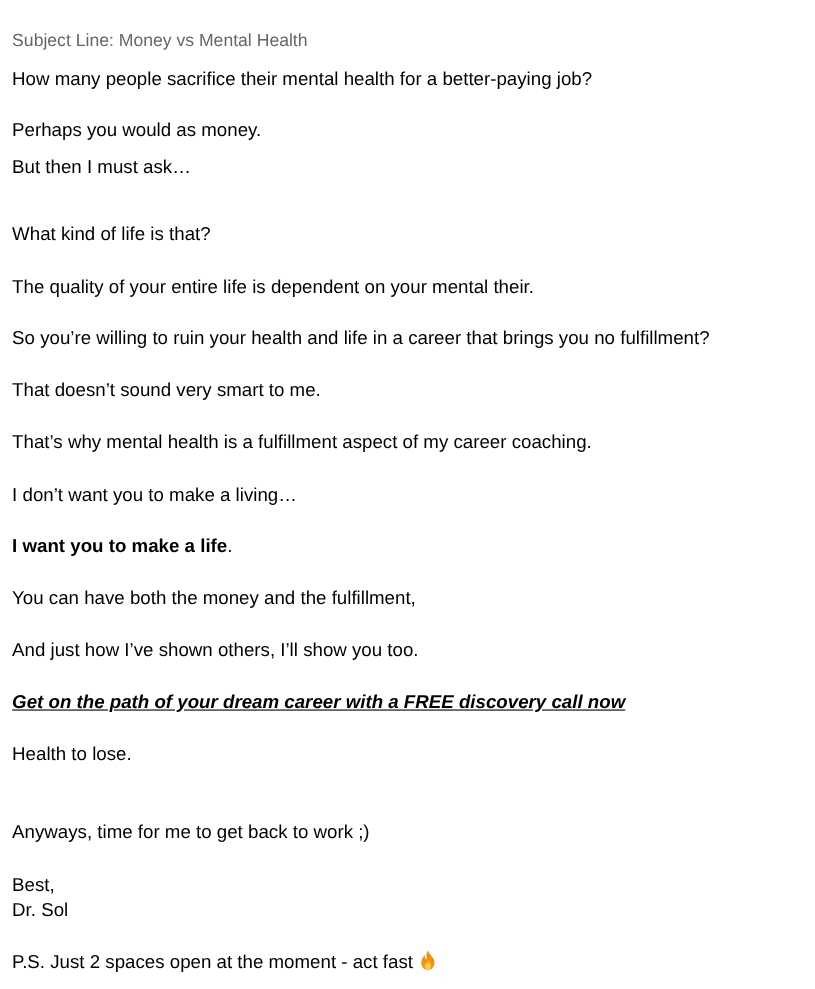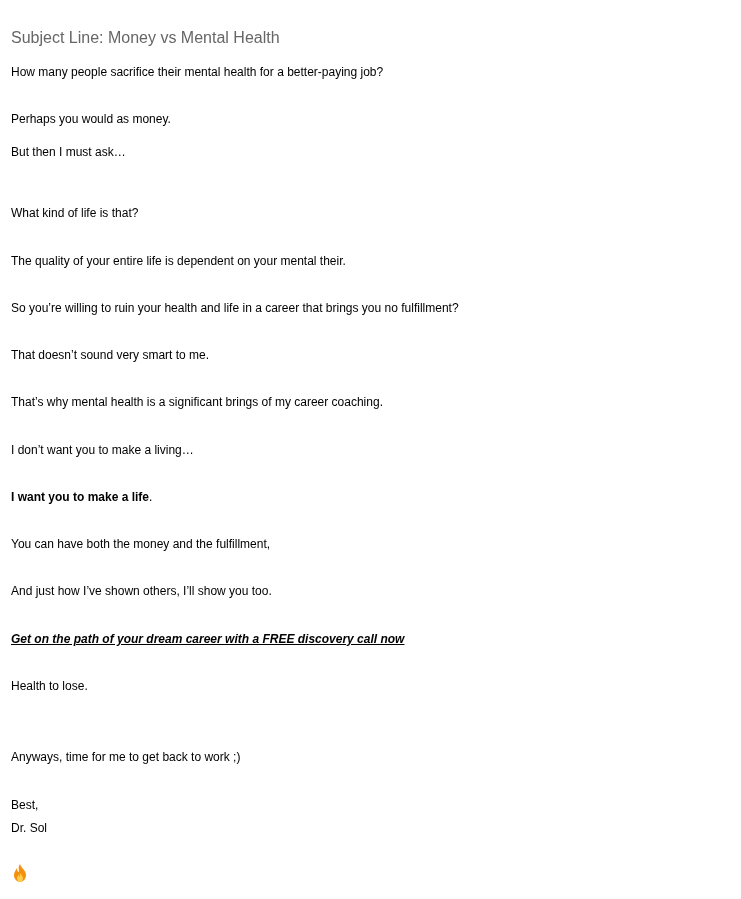--- a/index.html
+++ b/index.html
@@ -20,21 +20,21 @@
       left: 11px;
       top: 3px;
       font-size: 16px;
       color: #666666;
       white-space: nowrap;
       margin-top: 26px;
     }
     .line {
       position: absolute;
       left: 11px;
-      font-size: 12px;
+      font-size: 17px;
       white-space: nowrap;
       line-height: 22px;
     }
     .bold { font-weight: bold; text-align: right; }
     .cta {
       font-weight: bold;
       text-decoration: underline;
       color: #000000;
       cursor: pointer;
       font-style: italic;
@@ -53,35 +53,36 @@
 <div>
   <div class="title">Subject Line: Money vs Mental Health</div>
 
   <div class="line" style="top:61px">How many people sacrifice their mental health for a better-paying job?</div>
   <div class="line" style="top:108px">Perhaps you would as money.</div>
   <div class="line" style="top:141px">But then I must ask…</div>
   <div class="line" style="top:202px">What kind of life is that?</div>
   <div class="line" style="top:250px">The quality of your entire life is dependent on your mental their.</div>
   <div class="line" style="top:297px">So you’re willing to ruin your health and life in a career that brings you no fulfillment?</div>
   <div class="line" style="top:344px">That doesn’t sound very smart to me.</div>
-  <div class="line" style="top:391px">That’s why mental health is a significant brings of my career coaching.</div>
+  <div class="line" style="top:391px">That’s why mental health is a fulfillment aspect of my career coaching.</div>
   <div class="line" style="top:439px">I don’t want you to make a living…</div>
   <div class="line" style="top:486px">
     <span class="bold">I want you to make a life</span><span>.</span>
   </div>
   <div class="line" style="top:533px">You can have both the money and the fulfillment,</div>
   <div class="line" style="top:580px">And just how I’ve shown others, I’ll show you too.</div>
   <div class="line" style="top:628px">
     <a class="cta">Get on the path of your dream career with a FREE discovery call now</a>
   </div>
   <div class="line" style="top:675px">Health to lose.</div>
   <div class="line" style="top:746px">Anyways, time for me to get back to work ;)</div>
   <div class="line" style="top:794px">Best,</div>
   <div class="line" style="top:817px">Dr. Sol</div>
   <div class="line" style="top:864px">
+    <span>P.S. Just 2 spaces open at the moment - act fast</span>
     <span class="fire">
       <svg width="14" height="18" viewBox="0 0 14 18">
         <path d="M7 0 C8 4 13 6 13 11 C13 15 10 18 7 18 C4 18 1 15 1 11 C1 8 3 6 4 4 C4 7 5 8 6 8 C6 5 5 3 7 0 Z" fill="#f4900c"></path>
         <path d="M7 9 C8 11 10 12 10 14 C10 16.5 8.5 18 7 18 C5.5 18 4 16.5 4 14 C4 12.5 5 11.5 6 11 C6 12 6.5 12.5 7 12.5 C7 11 6.5 10 7 9 Z" fill="#ffcc4d"></path>
       </svg>
     </span>
   </div>
 </div>
 
 </body></html>

